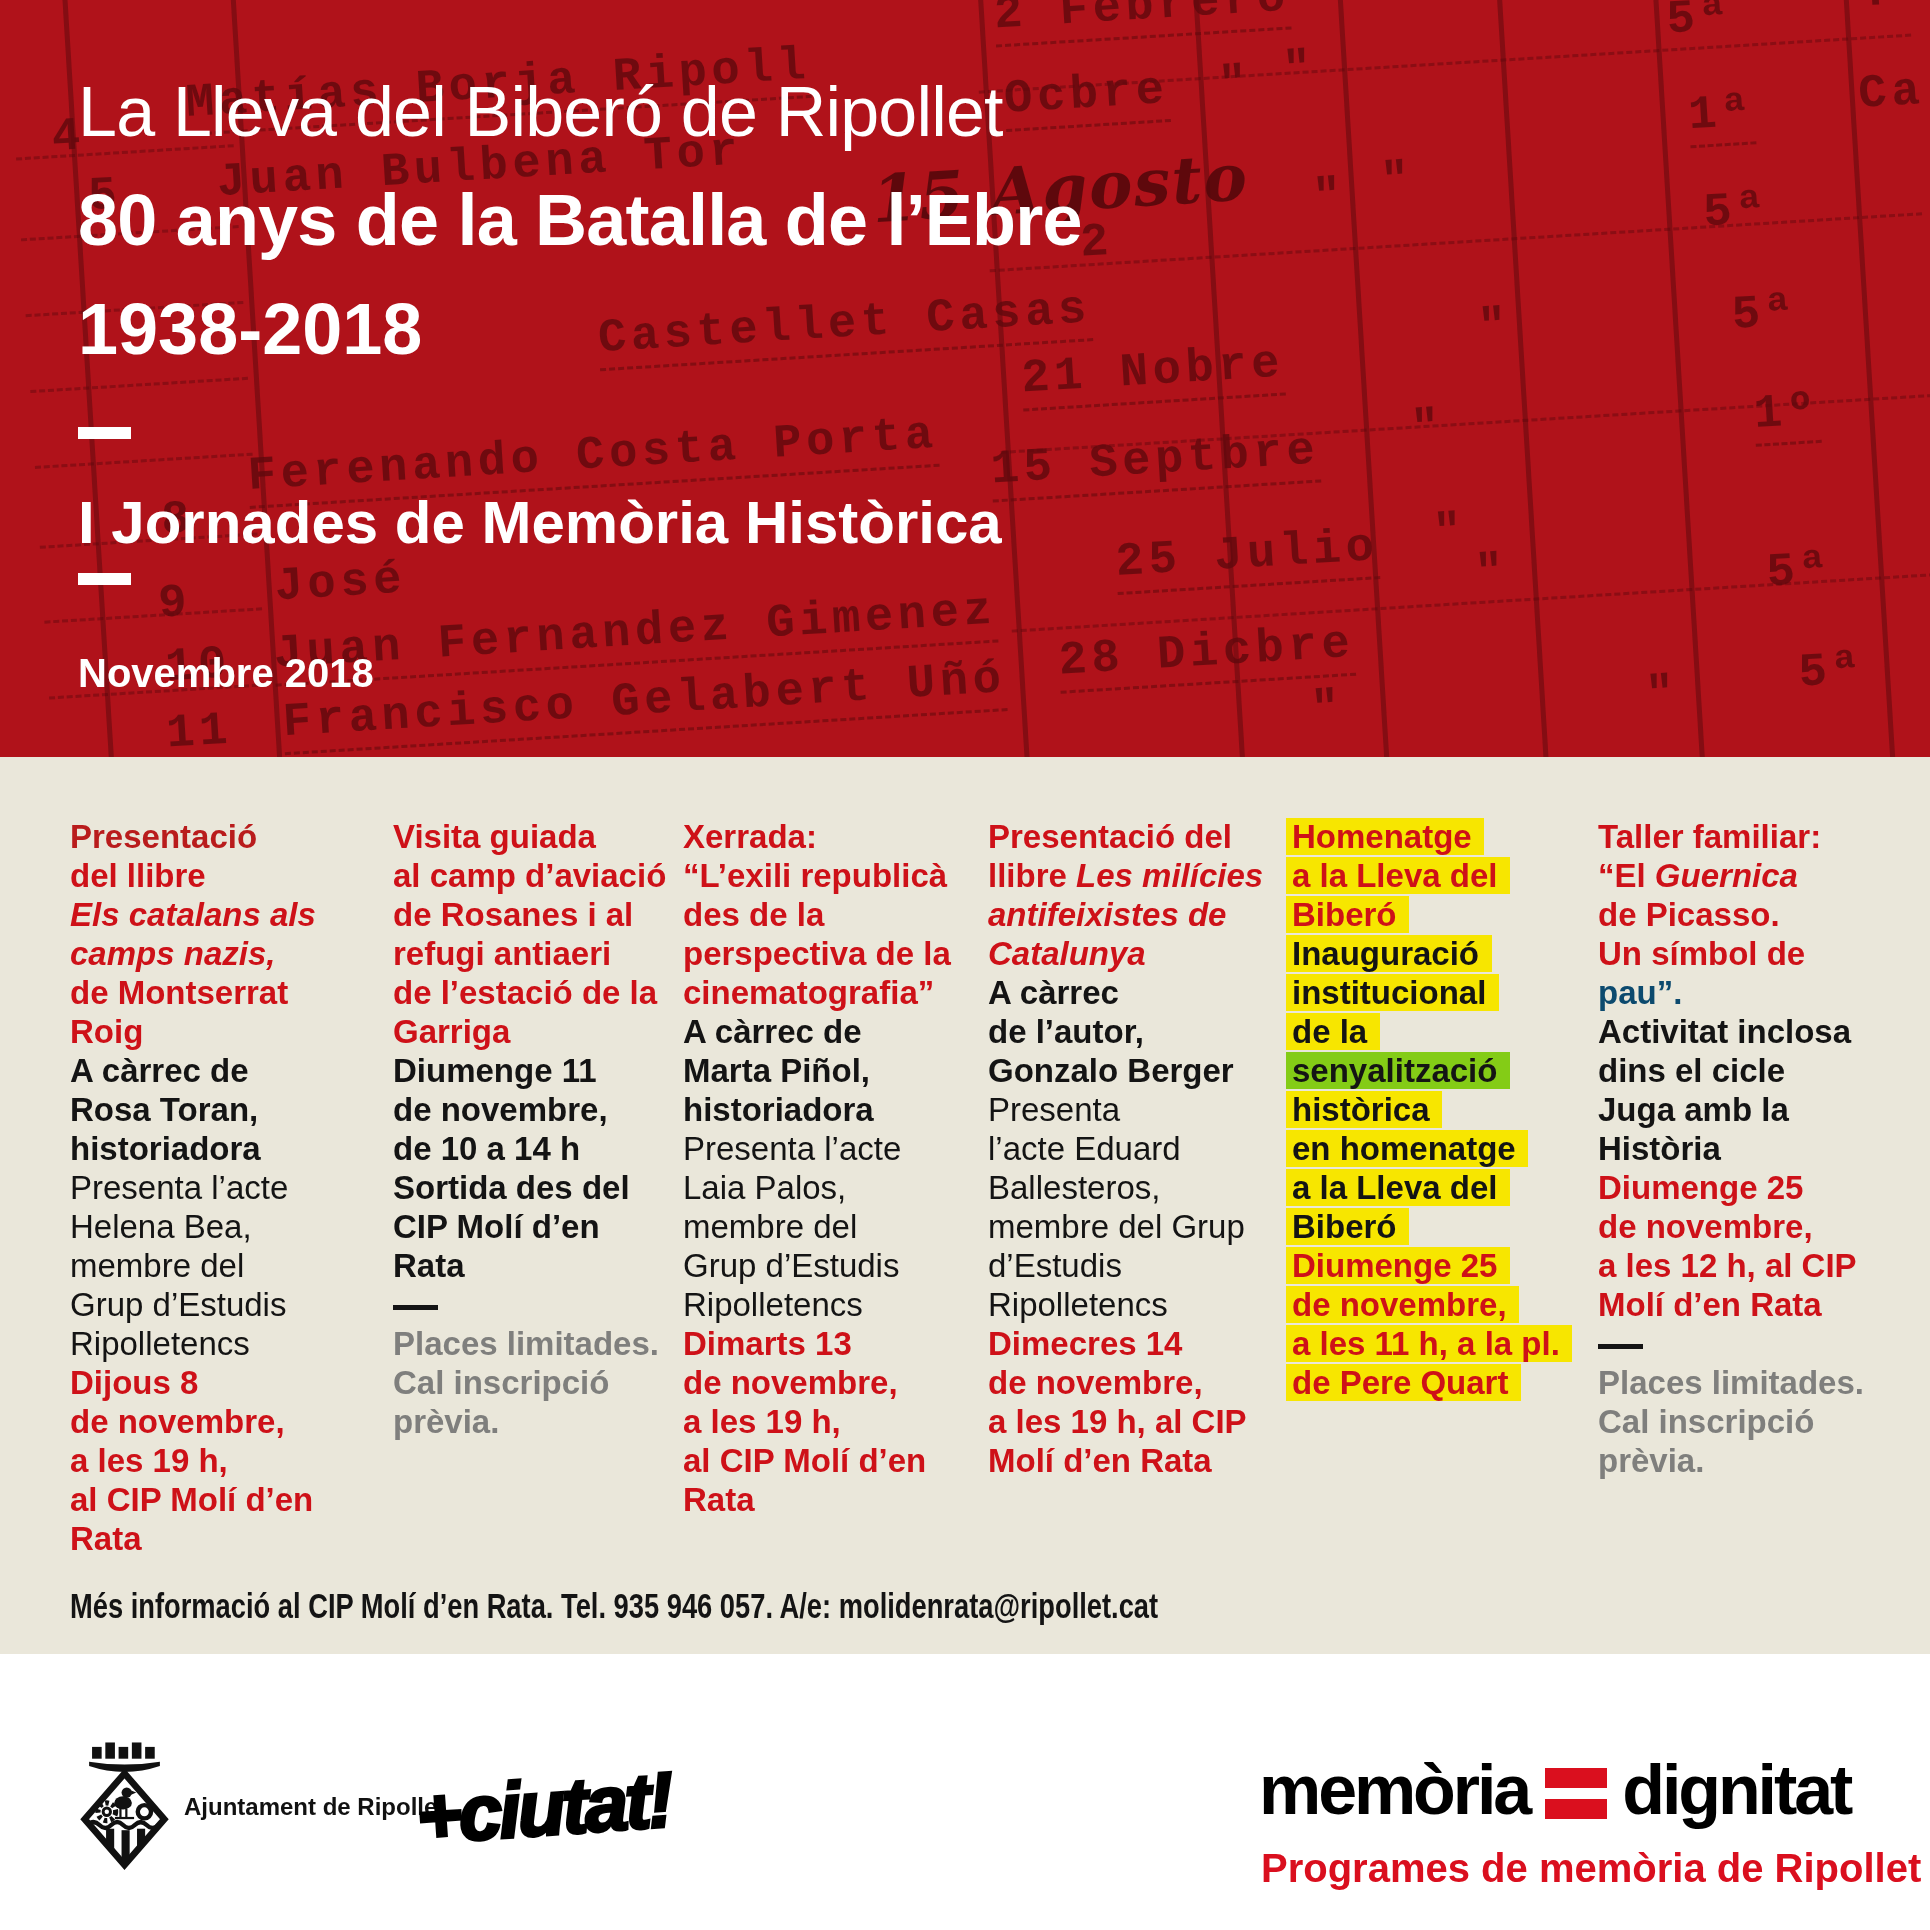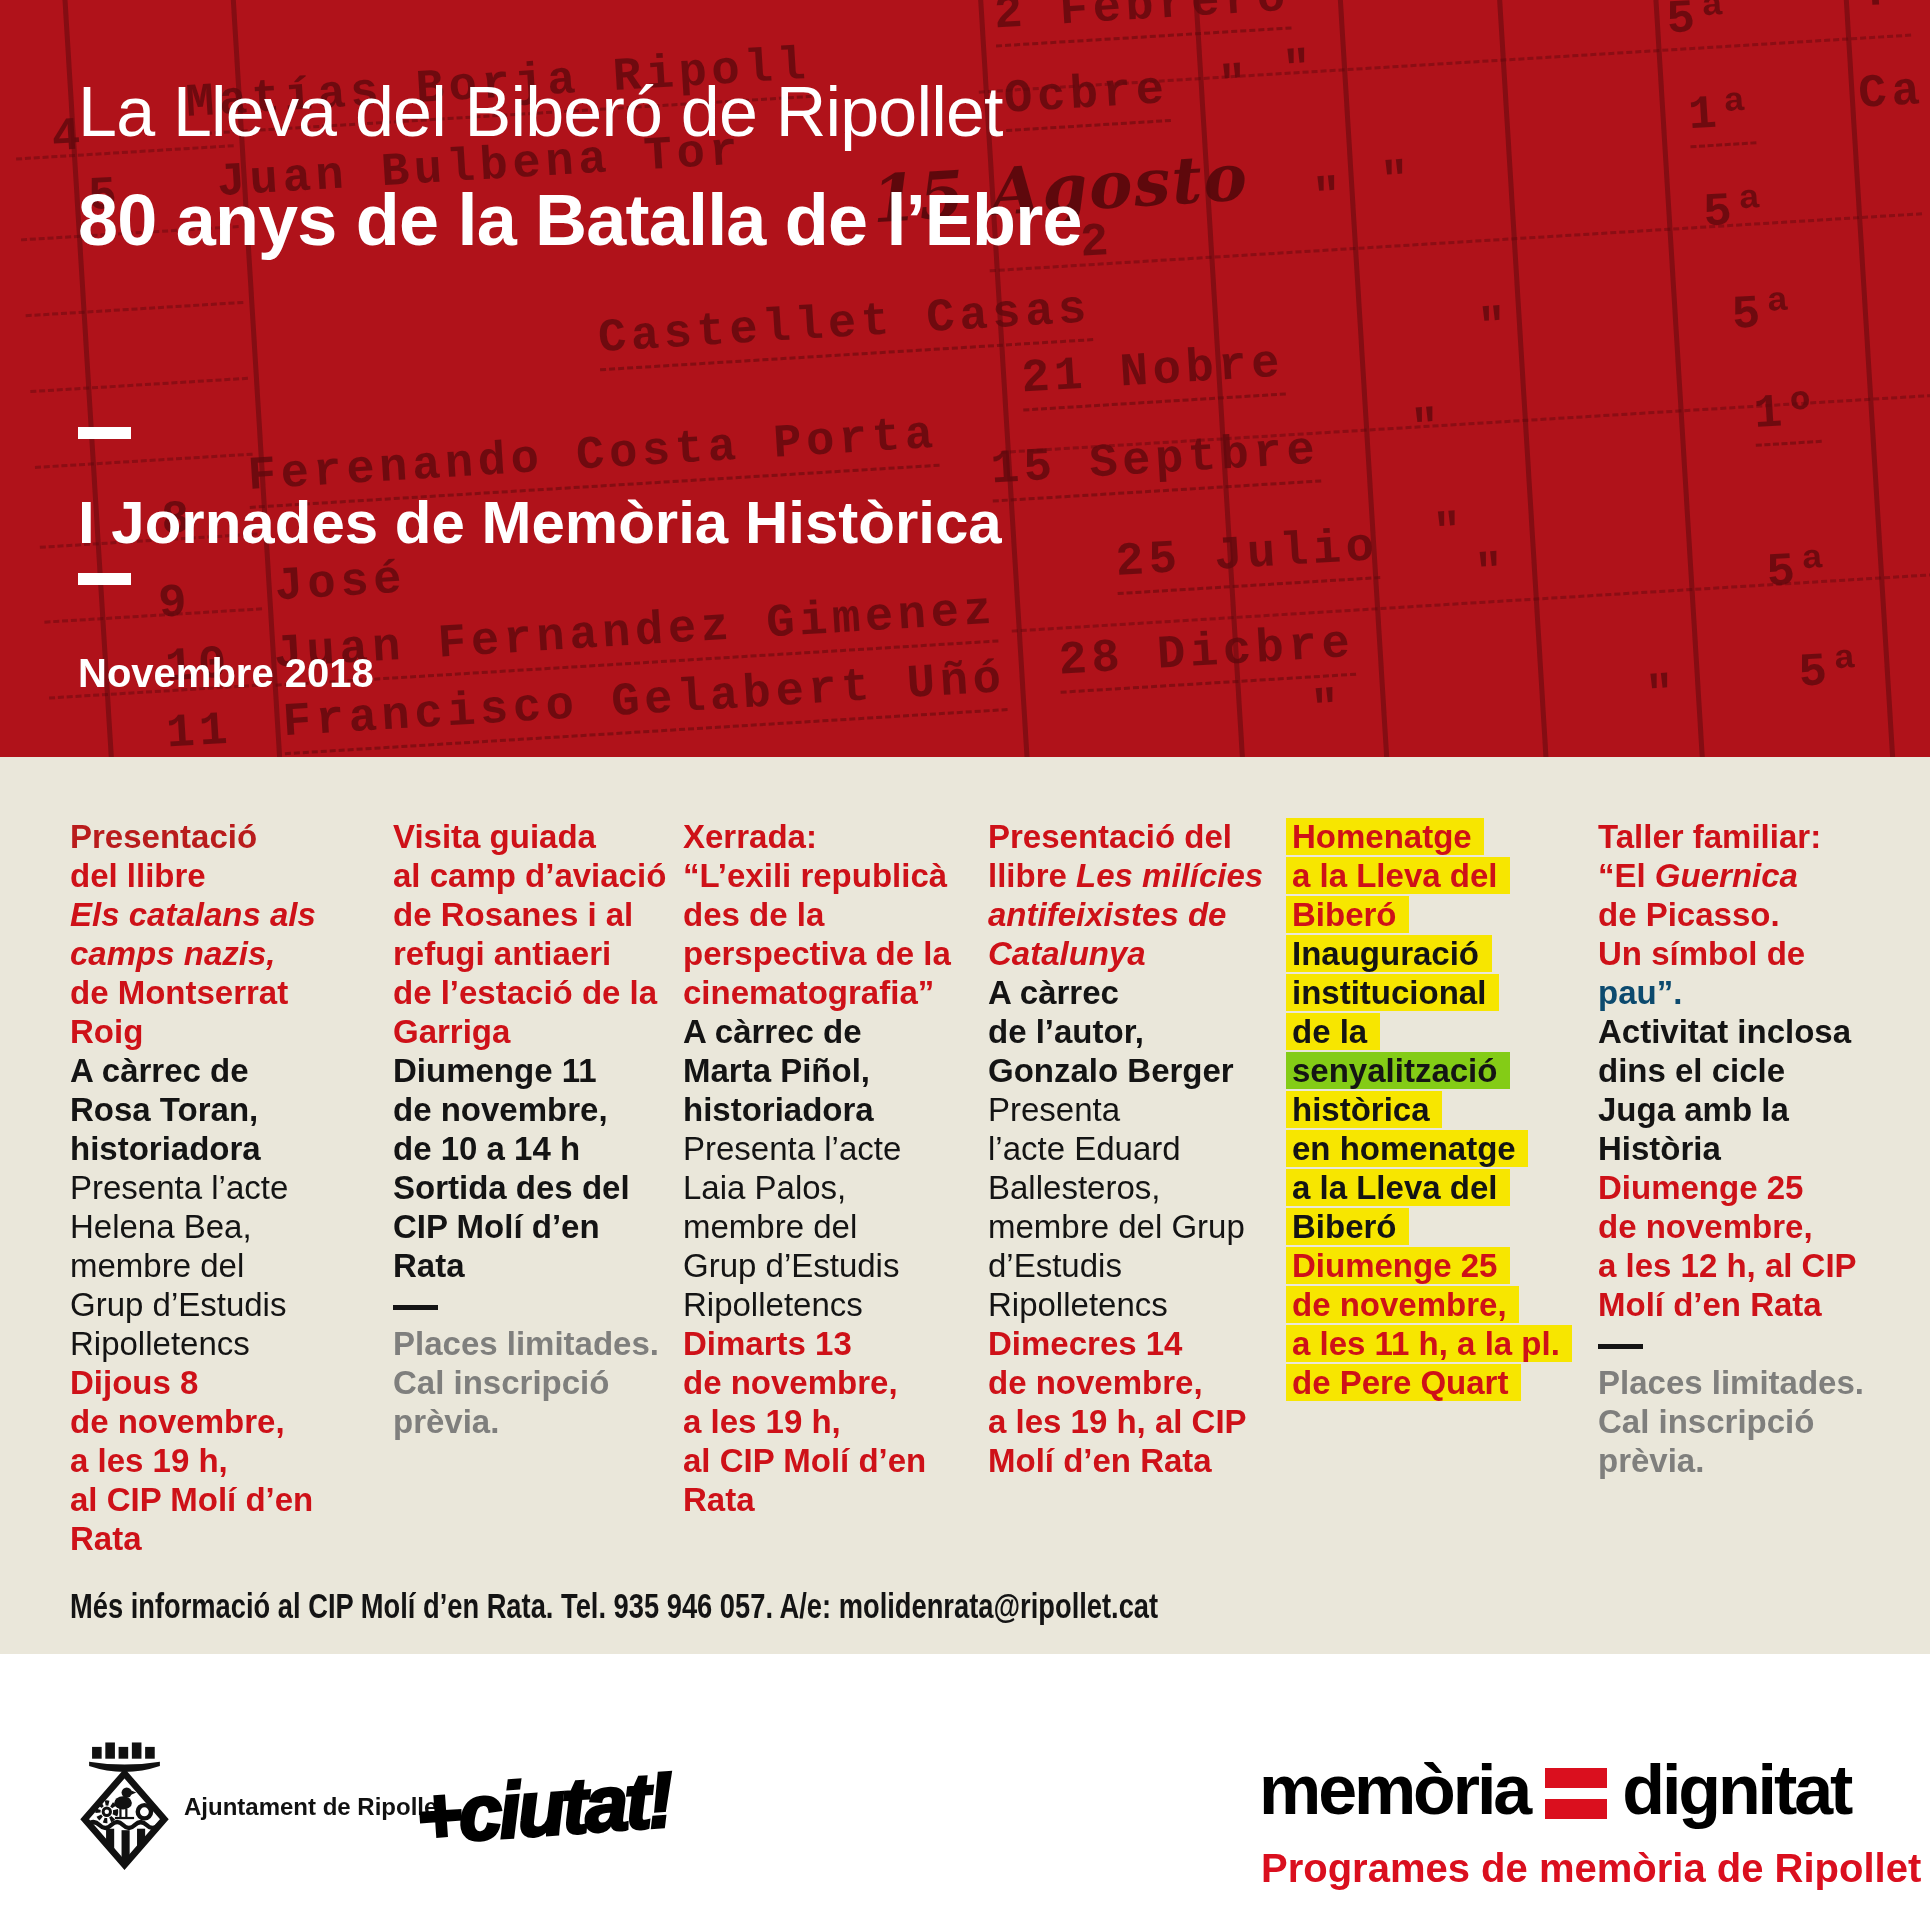--- a/index.html
+++ b/index.html
@@ -115,20 +115,21 @@
         <div class="di" style="left: 146px; top: 658px;">11</div>
         <div class="di u" style="left: 263px; top: 654px;">Francisco Gelabert Uñó</div>
         <div class="di u" style="left: 1041px; top: 640px;">28 Dicbre</div>
         <div class="di" style="left: 1779px; top: 697px;">5ª</div>
         <div class="di" style="left: 1625px; top: 710px;">"</div>
         <div class="di" style="left: 1290px; top: 704px;">"</div>
       </div>
     <div class="titles">
       <div class="t1">La Lleva del Biberó de Ripollet</div>
       <div class="t2">80 anys de la Batalla de l’Ebre</div>
+      <div class="t3">1938-2018</div>
       <div class="dash d1"></div>
       <div class="t4">I Jornades de Memòria Històrica</div>
       <div class="dash d2"></div>
       <div class="t5">Novembre 2018</div>
     </div>
   </header>
 
   <main class="mid" id="mid" style="background: rgb(234, 231, 218);">
     <div id="cols">
         <div class="col" style="left: 70px;">

